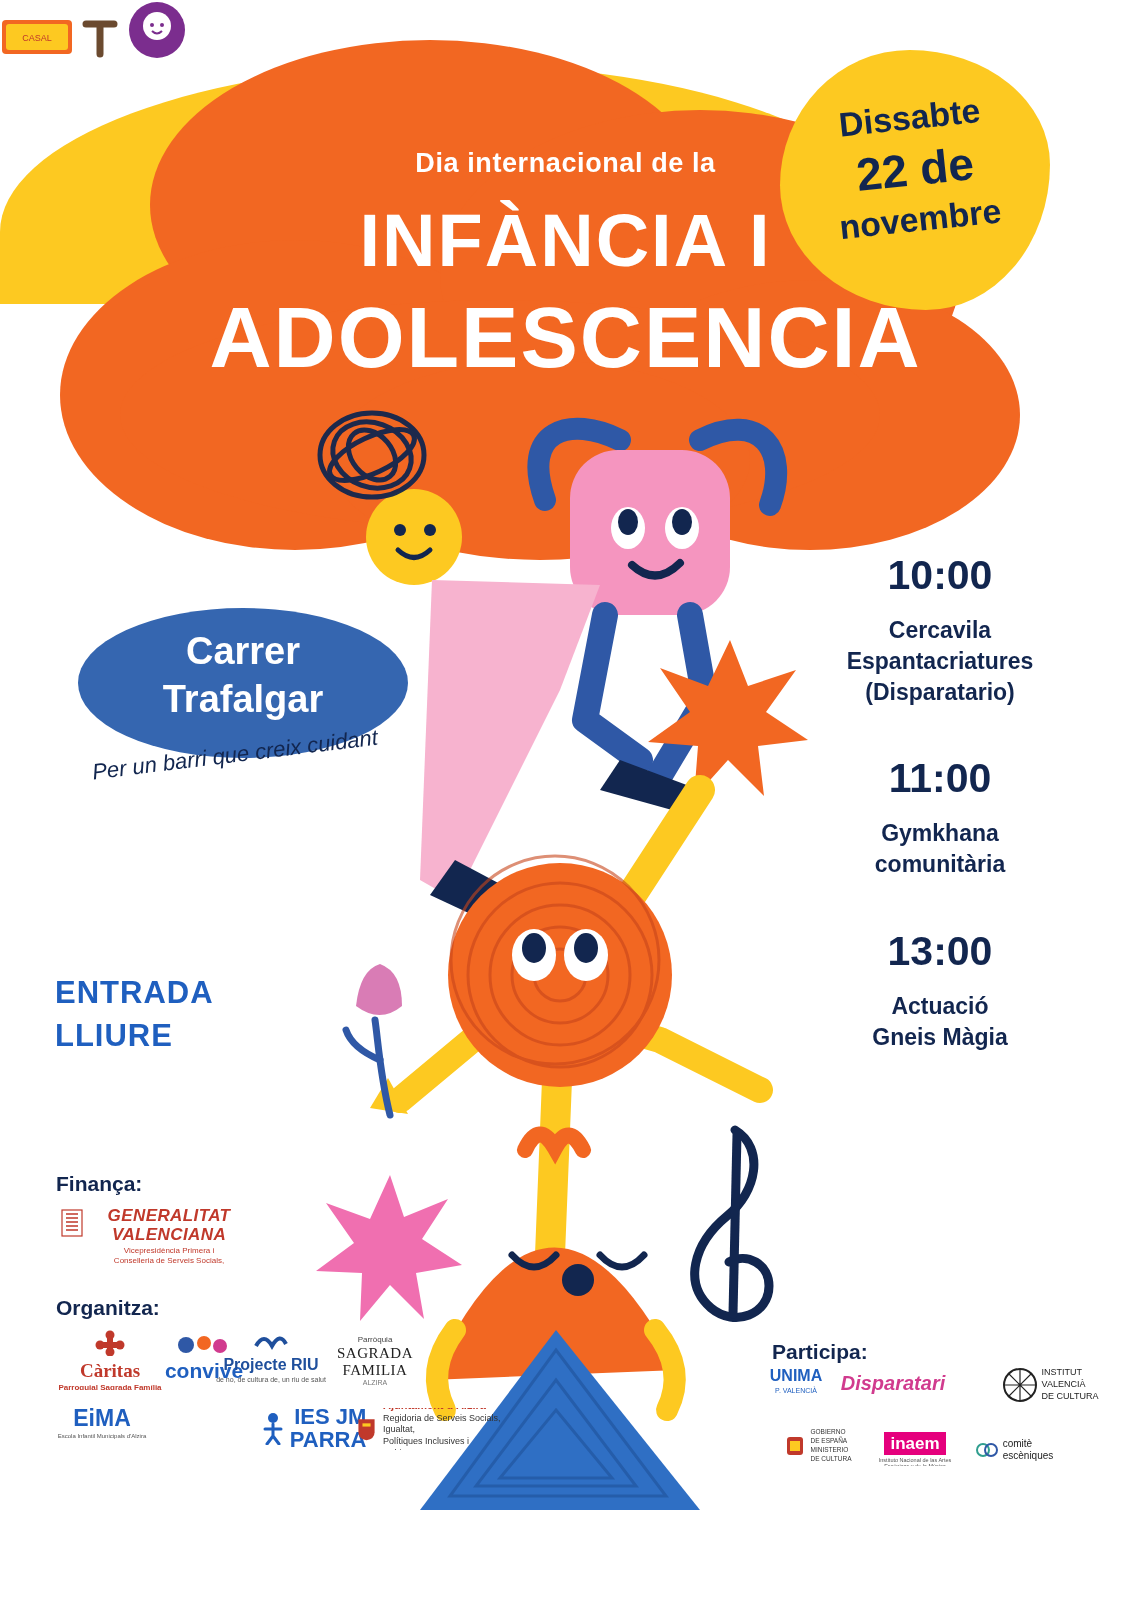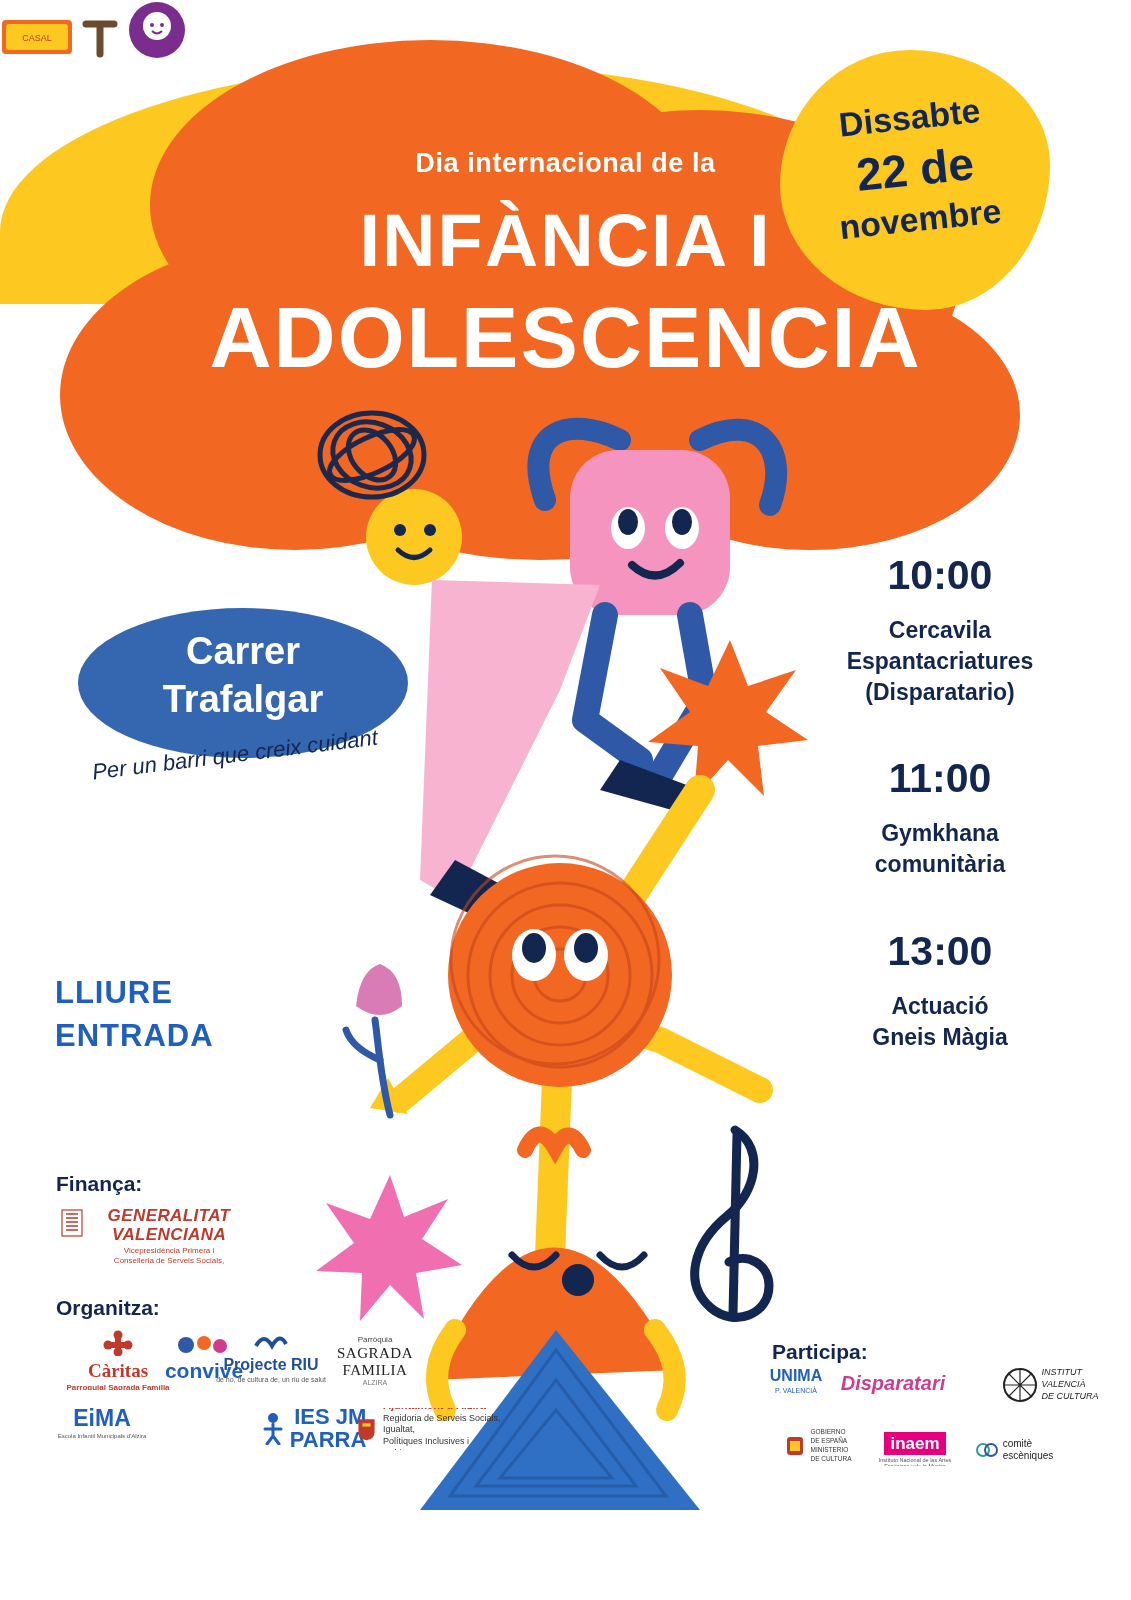--- a/index.html
+++ b/index.html
@@ -191,21 +191,21 @@
   #gv-logo .gv-main {
     color: #c0392b; font-size: 17px; font-weight: bold; letter-spacing: 0.4px;
     margin-left: 28px;
   }
   #gv-logo .gv-sub {
     color: #c0392b; font-size: 8px; margin-left: 28px; margin-top: 2px; line-height: 1.25;
   }
   #gv-mark {
     position: absolute; left: 60px; top: 1208px; width: 24px; height: 30px;
   }
-  #caritas { left: 64px; top: 1330px; width: 108px; height: 60px; display:block; text-align:center;}
+  #caritas { left: 56px; top: 1330px; width: 108px; height: 60px; display:block; text-align:center;}
   #caritas .c-name { color:#c0392b; font-size: 19px; font-weight: bold; font-family:"Liberation Serif", serif;}
   #caritas .c-sub { color:#c0392b; font-size: 8px; font-weight: bold; margin-top:2px; line-height:1.2;}
   #convive { left: 150px; top: 1335px; width: 108px; height: 56px; display:block; text-align:center;}
   #convive .cv-name { color:#1f5fbf; font-size: 21px; font-weight: bold; }
   #convive .cv-sub { color:#555; font-size: 13px; margin-top:13px;}
   #riu { left: 216px; top: 1330px; width: 110px; height: 60px; display:block; text-align:center;}
   #riu .r-name { color:#1f4f9c; font-size: 16px; font-weight: bold;}
   #riu .r-sub { color:#555; font-size: 7px; margin-top:2px; line-height:1.2;}
   #sagrada { left: 310px; top: 1336px; width: 130px; height: 52px; display:block; text-align:center;}
   #sagrada .s-top { color:#444; font-size: 8px;}
@@ -224,21 +224,21 @@
   #ajunt .aj-text { color:#333; font-size: 9px; text-align:left; margin-left:6px; line-height:1.3;}
   #ajunt .aj-title { color:#c0392b; font-size: 11px; font-weight: bold;}
 
   
   #unima { left: 760px; top: 1368px; width: 72px; height: 52px; display:block; text-align:center;}
   #unima .u-name { color:#1f5fbf; font-size: 16px; font-weight: bold; line-height:1;}
   #unima .u-sub { color:#1f5fbf; font-size: 7px; margin-top:3px;}
   #disparatari { left: 838px; top: 1372px; width: 110px; height: 40px; display:block; text-align:center;}
   #disparatari .d-name { color:#d13b8e; font-size: 20px; font-weight: bold; font-style: italic;}
   #kid-logo { left: 936px; top: 1358px; width: 60px; height: 60px; }
-  #ivc { left: 1000px; top: 1360px; width: 100px; height: 50px; display:flex; align-items:center;font-style:italic;}
+  #ivc { left: 1000px; top: 1360px; width: 100px; height: 50px; display:flex; align-items:center;}
   #ivc .ivc-text { color:#222; font-size: 9px; text-align:left; margin-left:4px; line-height:1.3;}
   #gob { left: 770px; top: 1428px; width: 96px; height: 36px; display:flex; align-items:center;}
   #gob .g-text { color:#333; font-size: 6.5px; text-align:left; margin-left:4px; line-height:1.35;}
   #inaem { left: 872px; top: 1432px; width: 86px; height: 34px; display:block;}
   #inaem .in-box { background:#e5007d; color:#fff; font-size: 17px; font-weight: bold; padding: 2px 6px; display:inline-block;}
   #inaem .in-sub { color:#555; font-size: 5.5px; margin-top:2px;}
   #comite { left: 964px; top: 1432px; width: 100px; height: 36px; display:flex; align-items:center;}
   #comite .cm-text { color:#222; font-size: 10px; text-align:left; margin-left:4px; line-height:1.2;}
 </style>
 </head>
@@ -348,22 +348,22 @@
   
   <div id="street-blob"></div>
   <div id="street-text">
     <div>Carrer</div>
     <div>Trafalgar</div>
   </div>
   <div id="street-sub">Per un barri que creix cuidant</div>
 
   
   <div id="entry">
+    <div>ENTRADA</div>
     <div>LLIURE</div>
-    <div>ENTRADA</div>
   </div>
 
   
   <div id="schedule">
     <div class="sched-item">
       <div class="sched-time"><span>10:00</span></div>
       <div class="sched-desc" style="white-space:pre-line;">Cercavila
 Espantacriatures
 (Disparatario)</div>
     </div>

